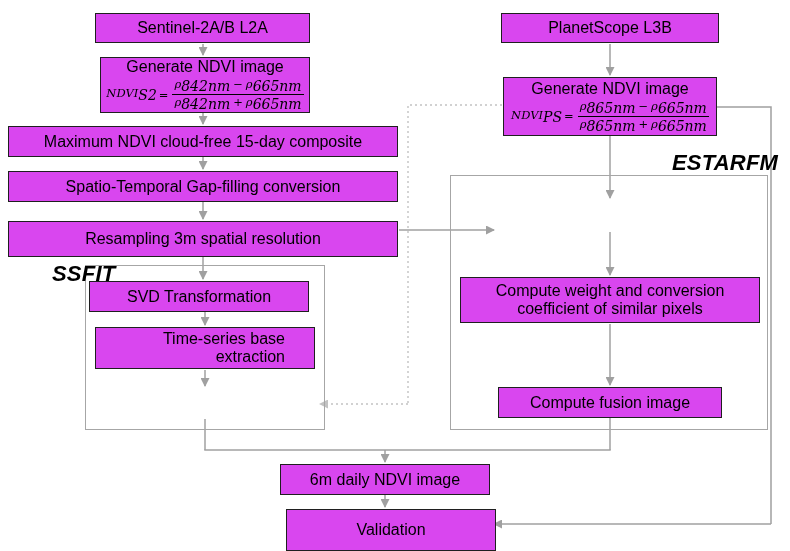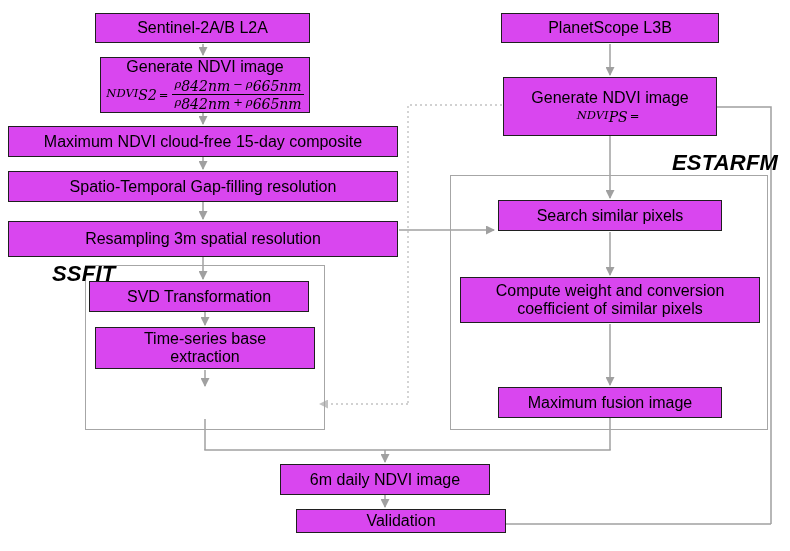--- a/index.html
+++ b/index.html
@@ -15,21 +15,21 @@
   .grouplabel {
     position:absolute; z-index:3; font-weight:bold; font-style:italic;
     font-size:22px; letter-spacing:0.2px;
   }
   .box {
     position:absolute; background:#d946ef; border:1px solid #1f1f1f;
     display:flex; align-items:center; justify-content:center; text-align:center;
     font-size:16px; line-height:1.12; z-index:2; box-sizing:border-box; padding:1px 4px;
   }
   .box.col { flex-direction:column; gap:1px; }
-  .narrow-label { display:inline-block; max-width:160px; }
+  .narrow-label { display:inline-block; max-width:160px;text-align:right; }
   .formula {
     font-family:"DejaVu Serif", serif; font-style:italic; font-size:11.5px;
     display:flex; align-items:center; justify-content:center; margin-top:1px;
   }
   .formula sub { font-size:14px; font-style:italic; line-height:1; }
   .formula .eq { margin:0 4px 0 2px; }
   .formula .op { margin:0 3px; }
   .frac { display:inline-flex; flex-direction:column; text-align:center; line-height:1.15; }
   .frac .num { border-bottom:1px solid #000; padding:0 2px 1px 2px; white-space:nowrap; }
   .frac .den { padding:1px 2px 0 2px; white-space:nowrap; }
@@ -95,21 +95,21 @@
         <span class="den"><span>ρ</span><sub>842nm</sub><span class="op">+</span><span>ρ</span><sub>665nm</sub></span>
       </span>
     </div>
   </div>
 
   <div class="box" style="left:8px;top:126px;width:390px;height:31px">
     <span>Maximum NDVI cloud-free 15-day composite</span>
   </div>
 
   <div class="box" style="left:8px;top:171px;width:390px;height:31px">
-    <span>Spatio-Temporal Gap-filling resolution</span>
+    <span>Spatio-Temporal Gap-filling conversion</span>
   </div>
 
   <div class="box" style="left:8px;top:221px;width:390px;height:36px">
     <span>Resampling 3m spatial resolution</span>
   </div>
 
   <div class="box" style="left:89px;top:281px;width:220px;height:31px">
     <span>SVD Transformation</span>
   </div>
 
@@ -120,36 +120,37 @@
 
   <div class="box" style="left:501px;top:13px;width:218px;height:30px">
     <span>PlanetScope L3B</span>
   </div>
 
   <div class="box col" style="left:503px;top:77px;width:214px;height:59px">
     <span>Generate NDVI image</span>
     <div class="formula">
       <span><span>NDVI</span><sub>PS</sub></span>
       <span class="eq">=</span>
+      <span class="frac">
+        <span class="num"><span>ρ</span><sub>865nm</sub><span class="op">−</span><span>ρ</span><sub>665nm</sub></span>
+        <span class="den"><span>ρ</span><sub>865nm</sub><span class="op">+</span><span>ρ</span><sub>665nm</sub></span>
+      </span>
     </div>
   </div>
 
-  <div class="box" style="left:498px;top:200px;width:224px;height:31px">
-    <span>Search similar pixels</span>
-  </div>
 
   <div class="box" style="left:460px;top:277px;width:300px;height:46px">
     <span>Compute weight and conversion coefficient of similar pixels</span>
   </div>
 
   <div class="box" style="left:498px;top:387px;width:224px;height:31px">
-    <span>Maximum fusion image</span>
+    <span>Compute fusion image</span>
   </div>
 
   <div class="box" style="left:280px;top:464px;width:210px;height:31px">
     <span>6m daily NDVI image</span>
   </div>
 
-  <div class="box" style="left:296px;top:509px;width:210px;height:24px">
+  <div class="box" style="left:286px;top:509px;width:210px;height:42px">
     <span>Validation</span>
   </div>
 
 </div>
 
 </body></html>

